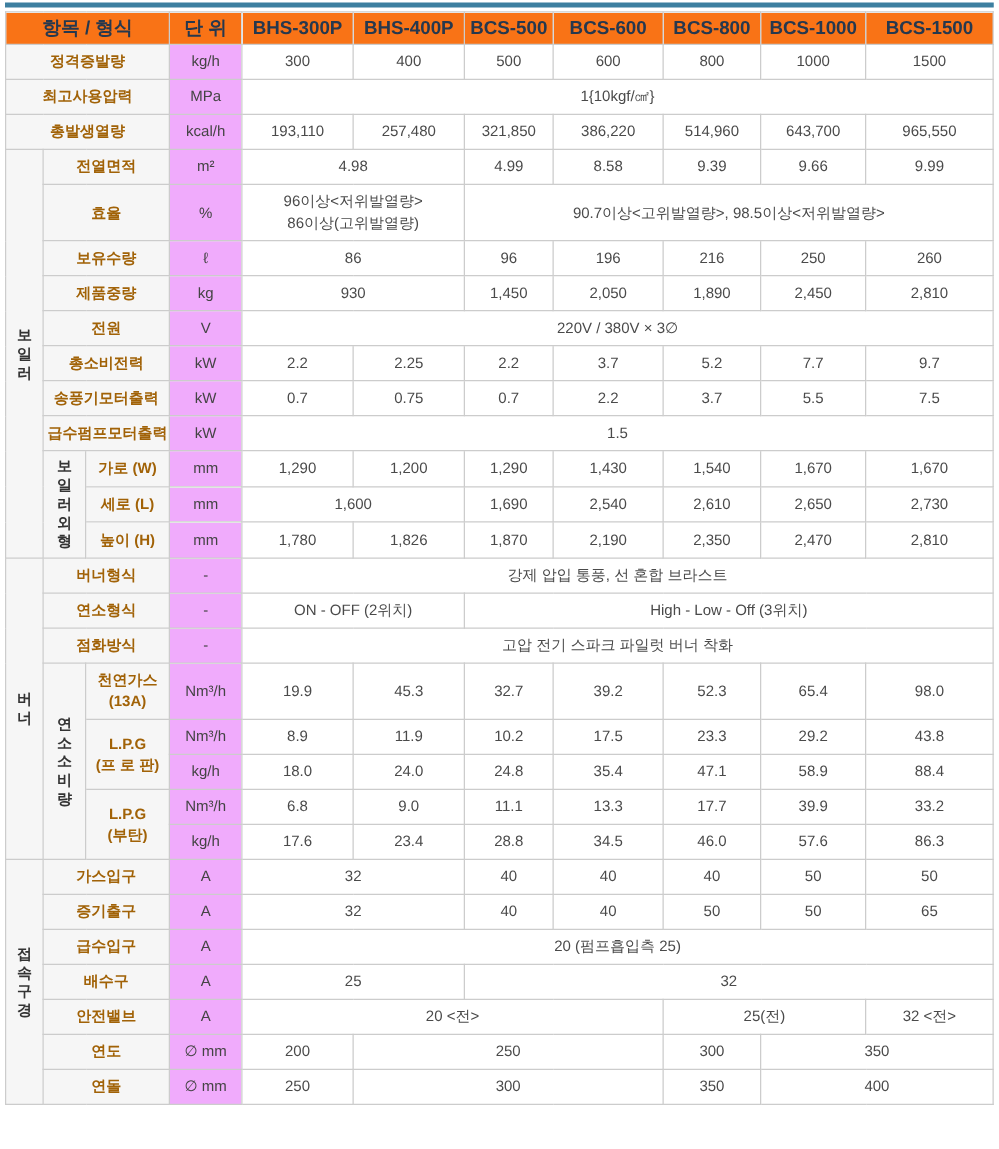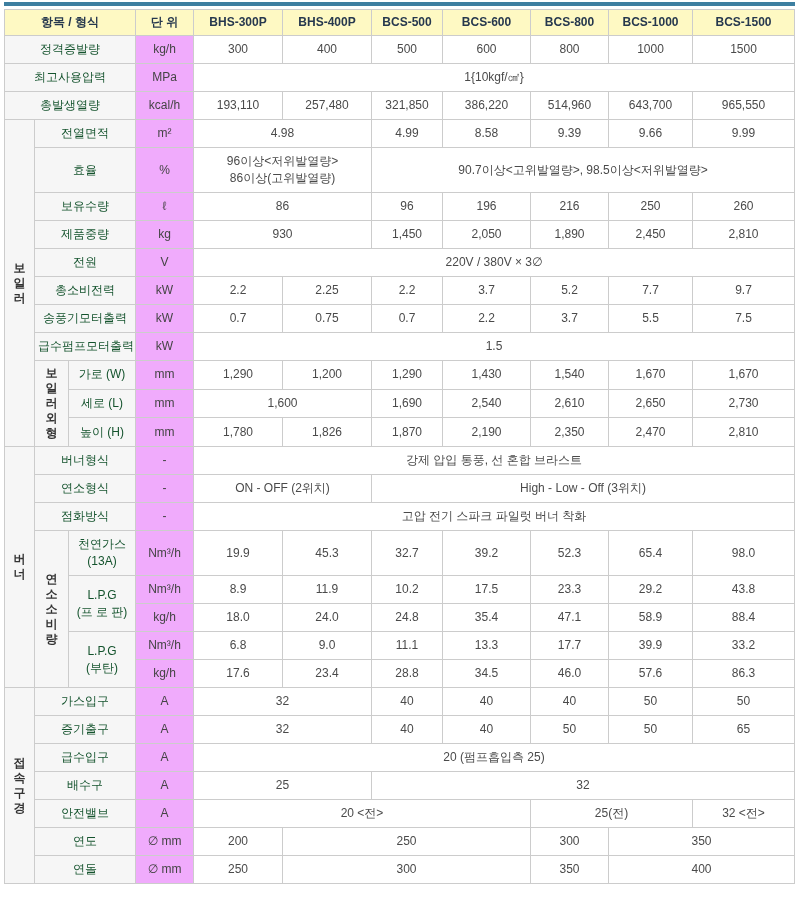--- a/index.html
+++ b/index.html
@@ -4,25 +4,25 @@
 <style>
   html,body{margin:0;padding:0;background:#ffffff;
     font-family:"Liberation Sans","DejaVu Sans",sans-serif;}
   .page{width:799px;box-sizing:border-box;padding:2px 4px 6px 4px;}
   .accent-bar{height:4px;background:#3d7fa0;margin:0 0 3px 0;}
   table{border-collapse:collapse;width:790px;table-layout:fixed;
     border:1px solid #b9b9b9;}
   td,th{border:1px solid #cccccc;text-align:center;vertical-align:middle;
     padding:5px 3px;font-size:12px;line-height:17px;color:#444;
     overflow:hidden;white-space:pre-line;word-break:keep-all;}
-  th{background:#fef9c3;color:#26384e;font-weight:bold;font-size:12px;
+  th{background:#f97316;color:#26384e;font-weight:bold;font-size:15px;
     padding:4px 2px;}
   td.group,td.sub{background:#f6f6f6;color:#333;font-weight:bold;
     letter-spacing:0;line-height:15px;}
-  td.label{background:#f6f6f6;color:#14532d;font-weight:normal;}
+  td.label{background:#f6f6f6;color:#a16207;font-weight:bold;}
   td.unit{background:#f0abfc;color:#444;}
   td.value{background:#ffffff;color:#4a4a4a;}
 </style>
 </head>
 <body>
 
 <div class="page">
   <div class="accent-bar"></div>
   <table>
     <colgroup>

